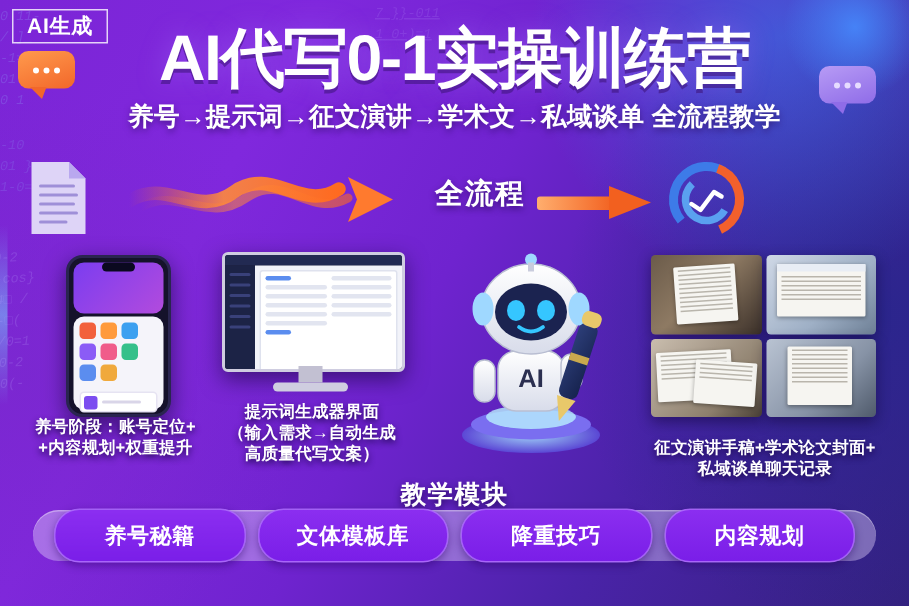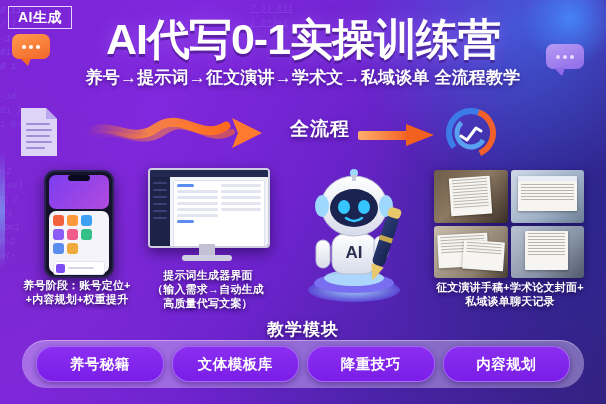--- a/index.html
+++ b/index.html
@@ -149,30 +149,30 @@
   .winbar{position:absolute;left:0;right:0;top:0;height:5px;background:#e8edf5;}
 
   
   .cap{
     position:absolute;text-align:center;color:#fff;font-weight:800;
     font-size:11px;line-height:14px;letter-spacing:.2px;
     text-shadow:0 2px 4px rgba(25,5,70,.85);
   }
   .cap1{left:2px;top:278px;width:150px;}
   .cap2{left:140px;top:268px;width:136px;}
-  .cap3{left:424px;top:280px;width:172px;}
+  .cap3{left:424px;top:292px;width:172px;}
 
   
   .mod-title{
     position:absolute;left:0;right:0;top:318px;text-align:center;
     font-size:17px;font-weight:900;color:#fff;letter-spacing:1px;
     text-shadow:0 2px 5px rgba(30,5,80,.8);
   }
   .pillbar{
-    position:absolute;left:22px;top:340px;width:562px;height:48px;
+    position:absolute;left:22px;top:340px;width:562px;height:34px;
     background:rgba(226,210,250,.42);border-radius:25px;
     display:flex;align-items:center;justify-content:space-between;
     padding:0 10px;box-sizing:border-box;
     box-shadow:inset 0 1px 0 rgba(255,255,255,.35);
   }
   .pill{
     flex:1;margin:0 4px;height:34px;border-radius:17px;
     background:linear-gradient(180deg,#8b2ef0,#7a1ee8);
     color:#fff;font-size:14.5px;font-weight:800;letter-spacing:.5px;
     display:flex;align-items:center;justify-content:center;

